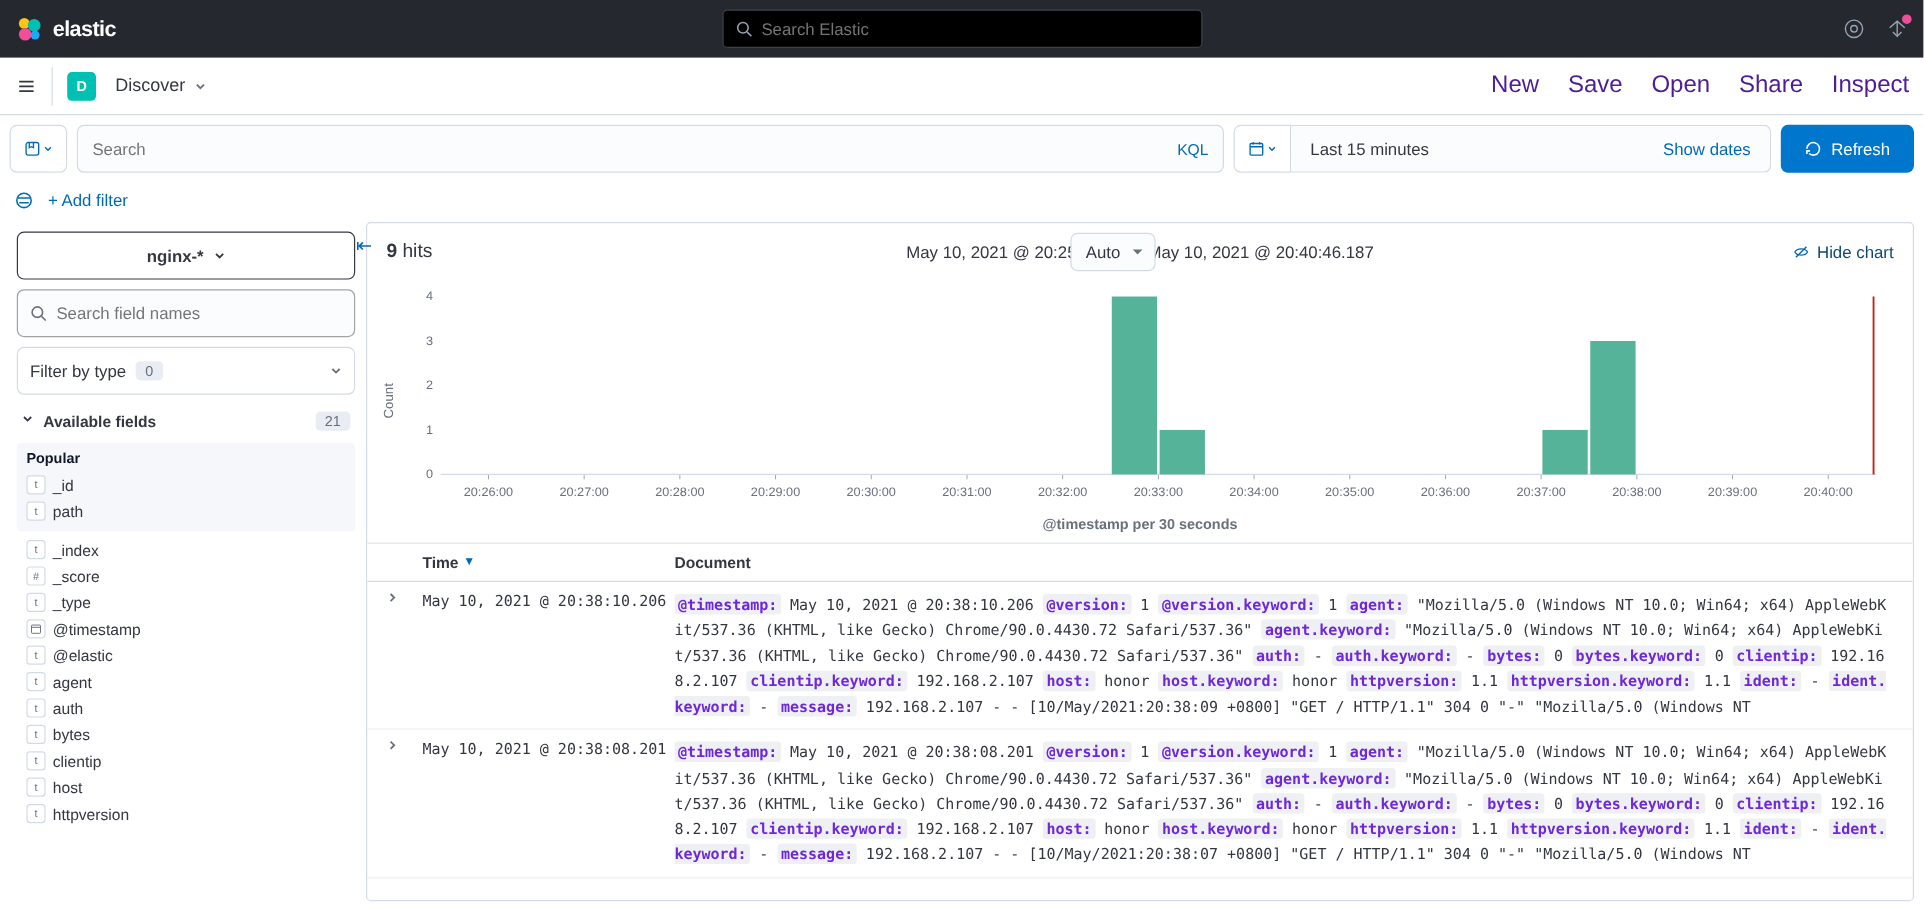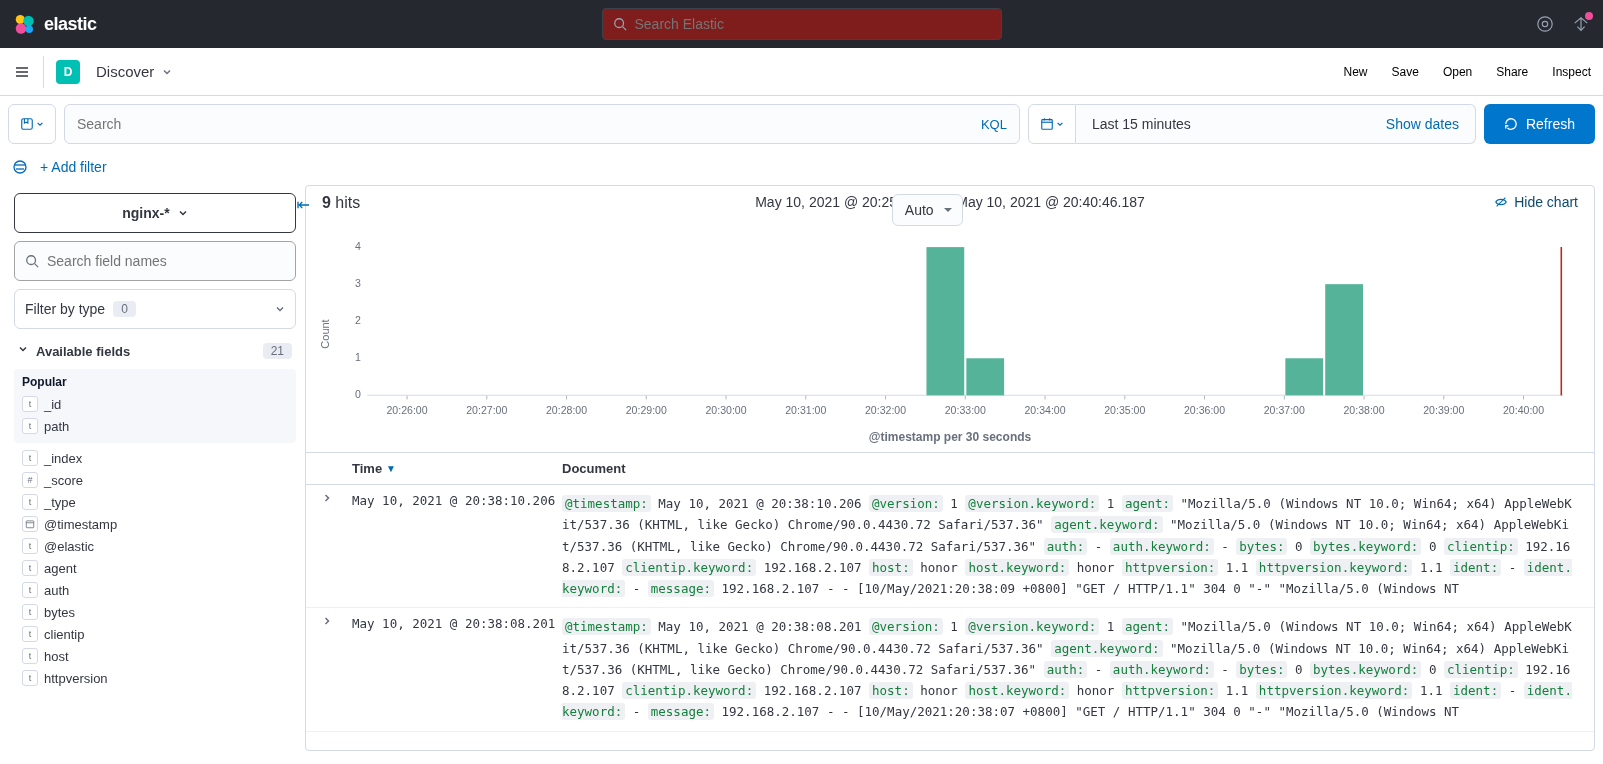--- a/index.html
+++ b/index.html
@@ -1,32 +1,32 @@
 <!DOCTYPE html>
 <html><head>
 <meta charset="utf-8">
 <style>
 * { box-sizing: border-box; margin: 0; padding: 0; }
 body { font-family: -apple-system, BlinkMacSystemFont, "Segoe UI", Helvetica, Arial, sans-serif; font-size: 14px; color: #343741; background: #fff; }
 .topbar { background: #25282f; height: 48px; display: flex; align-items: center; padding: 0 12px; position: relative; }
 .logo-wrap { display: flex; align-items: center; gap: 8px; }
 .logo-icon svg { width: 24px; height: 24px; }
 .logo-text { color: #fff; font-size: 18px; font-weight: 600; letter-spacing: -.5px; }
-.global-search { position: absolute; left: 50%; transform: translateX(-50%); width: 400px; background: #7f1d1d; border: 1px solid #3d414b; border-radius: 4px; height: 32px; display: flex; align-items: center; padding: 0 10px; color: #98a2b3; }
+.global-search { position: absolute; left: 50%; transform: translateX(-50%); width: 400px; background: #000000; border: 1px solid #3d414b; border-radius: 4px; height: 32px; display: flex; align-items: center; padding: 0 10px; color: #98a2b3; }
 .global-search input { background: transparent; border: none; color: #98a2b3; font-size: 14px; margin-left: 8px; outline: none; width: 100%; }
 .topbar-right { margin-left: auto; display: flex; align-items: center; gap: 16px; color: #98a2b3; }
 .topbar-icon { width: 20px; height: 20px; display: flex; align-items: center; justify-content: center; cursor: pointer; position: relative; }
 .notif-dot { position: absolute; top: -2px; right: -2px; width: 8px; height: 8px; background: #f04e98; border-radius: 50%; }
 
 .subbar { height: 48px; border-bottom: 1px solid #d3dae6; display: flex; align-items: center; padding: 0 12px; }
 .hamburger { width: 32px; height: 32px; display: flex; align-items: center; justify-content: center; cursor: pointer; border-right: 1px solid #d3dae6; margin-right: 12px; padding-right: 12px; }
 .subbar-badge { width: 24px; height: 24px; background: #00bfb3; border-radius: 4px; color: #fff; display: flex; align-items: center; justify-content: center; font-weight: 600; font-size: 12px; margin-right: 16px; }
 .breadcrumb { display: flex; align-items: center; gap: 8px; font-size: 15px; }
 .subbar-actions { margin-left: auto; display: flex; gap: 24px; }
-.subbar-actions a { color: #000000; cursor: pointer; font-size: 12px; }
+.subbar-actions a { color: #4c1d95; cursor: pointer; font-size: 20px; }
 
 .querybar { display: flex; gap: 8px; padding: 8px 8px; border-bottom: 1px solid transparent; }
 .savedq-btn { width: 48px; border: 1px solid #d3dae6; border-radius: 6px; display: flex; align-items: center; justify-content: center; gap: 2px; cursor: pointer; background:#fff; }
 .query-input-wrap { flex: 1; border: 1px solid #d3dae6; border-radius: 6px; display: flex; align-items: center; padding: 0 12px; height: 40px; background:#fbfcfd; }
 .query-input-wrap input { flex: 1; border: none; outline: none; font-size: 14px; background:transparent; }
 .kql-label { color: #006bb4; font-size: 13px; font-weight: 500; cursor:pointer; }
 .datepick-btn { width: 48px; border: 1px solid #d3dae6; border-radius: 6px 0 0 6px; display: flex; align-items: center; justify-content: center; gap: 2px; color: #006bb4; cursor:pointer; }
 .daterange { border: 1px solid #d3dae6; border-left: none; border-radius: 0 6px 6px 0; display: flex; align-items: center; padding: 0 16px; height: 40px; width: 400px; background:#fbfcfd; justify-content:space-between; }
 .show-dates { color: #006bb4; cursor:pointer; }
 .refresh-btn { background: #07c; color: #fff; border: none; border-radius: 6px; padding: 0 20px; height: 40px; font-size: 14px; font-weight: 500; display: flex; align-items: center; gap: 8px; cursor: pointer; }
@@ -45,21 +45,21 @@
 .count-badge { background: #e9edf3; border-radius: 4px; padding: 1px 8px; font-size: 12px; color:#69707d;}
 .avail-header { display: flex; align-items: center; justify-content: space-between; padding: 6px 4px; cursor:pointer;}
 .avail-header-left { display: flex; gap: 8px; font-size: 13px; font-weight:600;}
 .popular-section { background: #f5f7fa; border-radius: 4px; padding: 6px 8px; margin-top:4px;}
 .popular-title { font-size: 12px; color: #0f172a; font-weight: 600; margin-bottom: 4px; }
 .field-item { display: flex; align-items: center; gap: 6px; padding: 3px 0; font-size: 13px; cursor:pointer;}
 .field-type-badge { width: 16px; height: 16px; border: 1px solid #d3dae6; border-radius: 3px; font-size: 9px; display: flex; align-items: center; justify-content: center; background: #fff; color:#69707d;}
 .regular-fields { padding: 4px 8px; overflow:hidden;}
 
 .content { flex: 1; border: 1px solid #d3dae6; border-radius: 4px; margin: 0 8px 8px 0; display: flex; flex-direction: column; overflow:hidden;}
-.content-header { display: flex; align-items: flex-start; padding: 8px 16px; gap: 8px; }
+.content-header { display: flex; align-items: center; padding: 8px 16px; gap: 8px; }
 .hits { font-size: 16px; }
 .hits b{font-weight:700;}
 .timerange-label { margin-left: auto; margin-right: auto; font-size: 14px; color: #343741; position:absolute; left:50%; transform:translateX(-50%);}
 .interval-select { border: 1px solid #d3dae6; border-radius: 6px; height: 32px; padding: 0 28px 0 12px; display: flex; align-items: center; position: relative; cursor:pointer; background:#fbfcfd;}
 .interval-select::after { content: ''; position: absolute; right: 10px; top: 13px; border: 4px solid transparent; border-top-color: #69707d; }
 .hide-chart { color: #0c4a6e; display: flex; align-items: center; gap: 6px; cursor: pointer; margin-left:auto;}
 
 .chart-area { height: 200px; padding: 8px 20px 8px 40px; position: relative; }
 .chart-yaxis-label { position: absolute; left: 4px; top: 50%; transform: translateY(-50%) rotate(-90deg); font-size: 11px; color: #69707d; }
 .chart-svg { width: 100%; height: 100%; }
@@ -68,21 +68,21 @@
 .doc-table { flex: 1; overflow: auto; }
 .doc-head { display: flex; padding: 8px 16px; border-top: 1px solid #d3dae6; border-bottom: 1px solid #d3dae6; font-size: 13px; font-weight: 600; background:#fff; position:sticky; top:0;}
 .col-expand { width: 30px; }
 .col-time { width: 210px; display:flex; align-items:center; gap:4px;}
 .sort-arrow{color:#006bb4; font-size:10px;}
 .col-doc { flex: 1; }
 .doc-row { display: flex; padding: 8px 16px; border-bottom: 1px solid #eef0f4; font-size: 12.5px; }
 .doc-expand { width: 30px; color: #69707d; cursor: pointer; }
 .doc-time { width: 210px; font-family: Menlo, Consolas, monospace; }
 .doc-source { flex: 1; font-family: Menlo, Consolas, monospace; line-height: 1.7; word-break: break-all; overflow:hidden;}
-.fkey { background: #eef0f4; padding: 1px 3px; border-radius: 3px; color:#15803d;}
+.fkey { background: #eef0f4; padding: 1px 3px; border-radius: 3px; color:#6d28d9;font-weight:bold;}
 svg{display:block;}
 </style>
 </head>
 <body>
 
 <div class="topbar">
   <div class="logo-wrap">
     <span class="logo-icon">
       <svg viewBox="0 0 32 32">
           <circle cx="11" cy="10" r="6" fill="#fec514"></circle>

